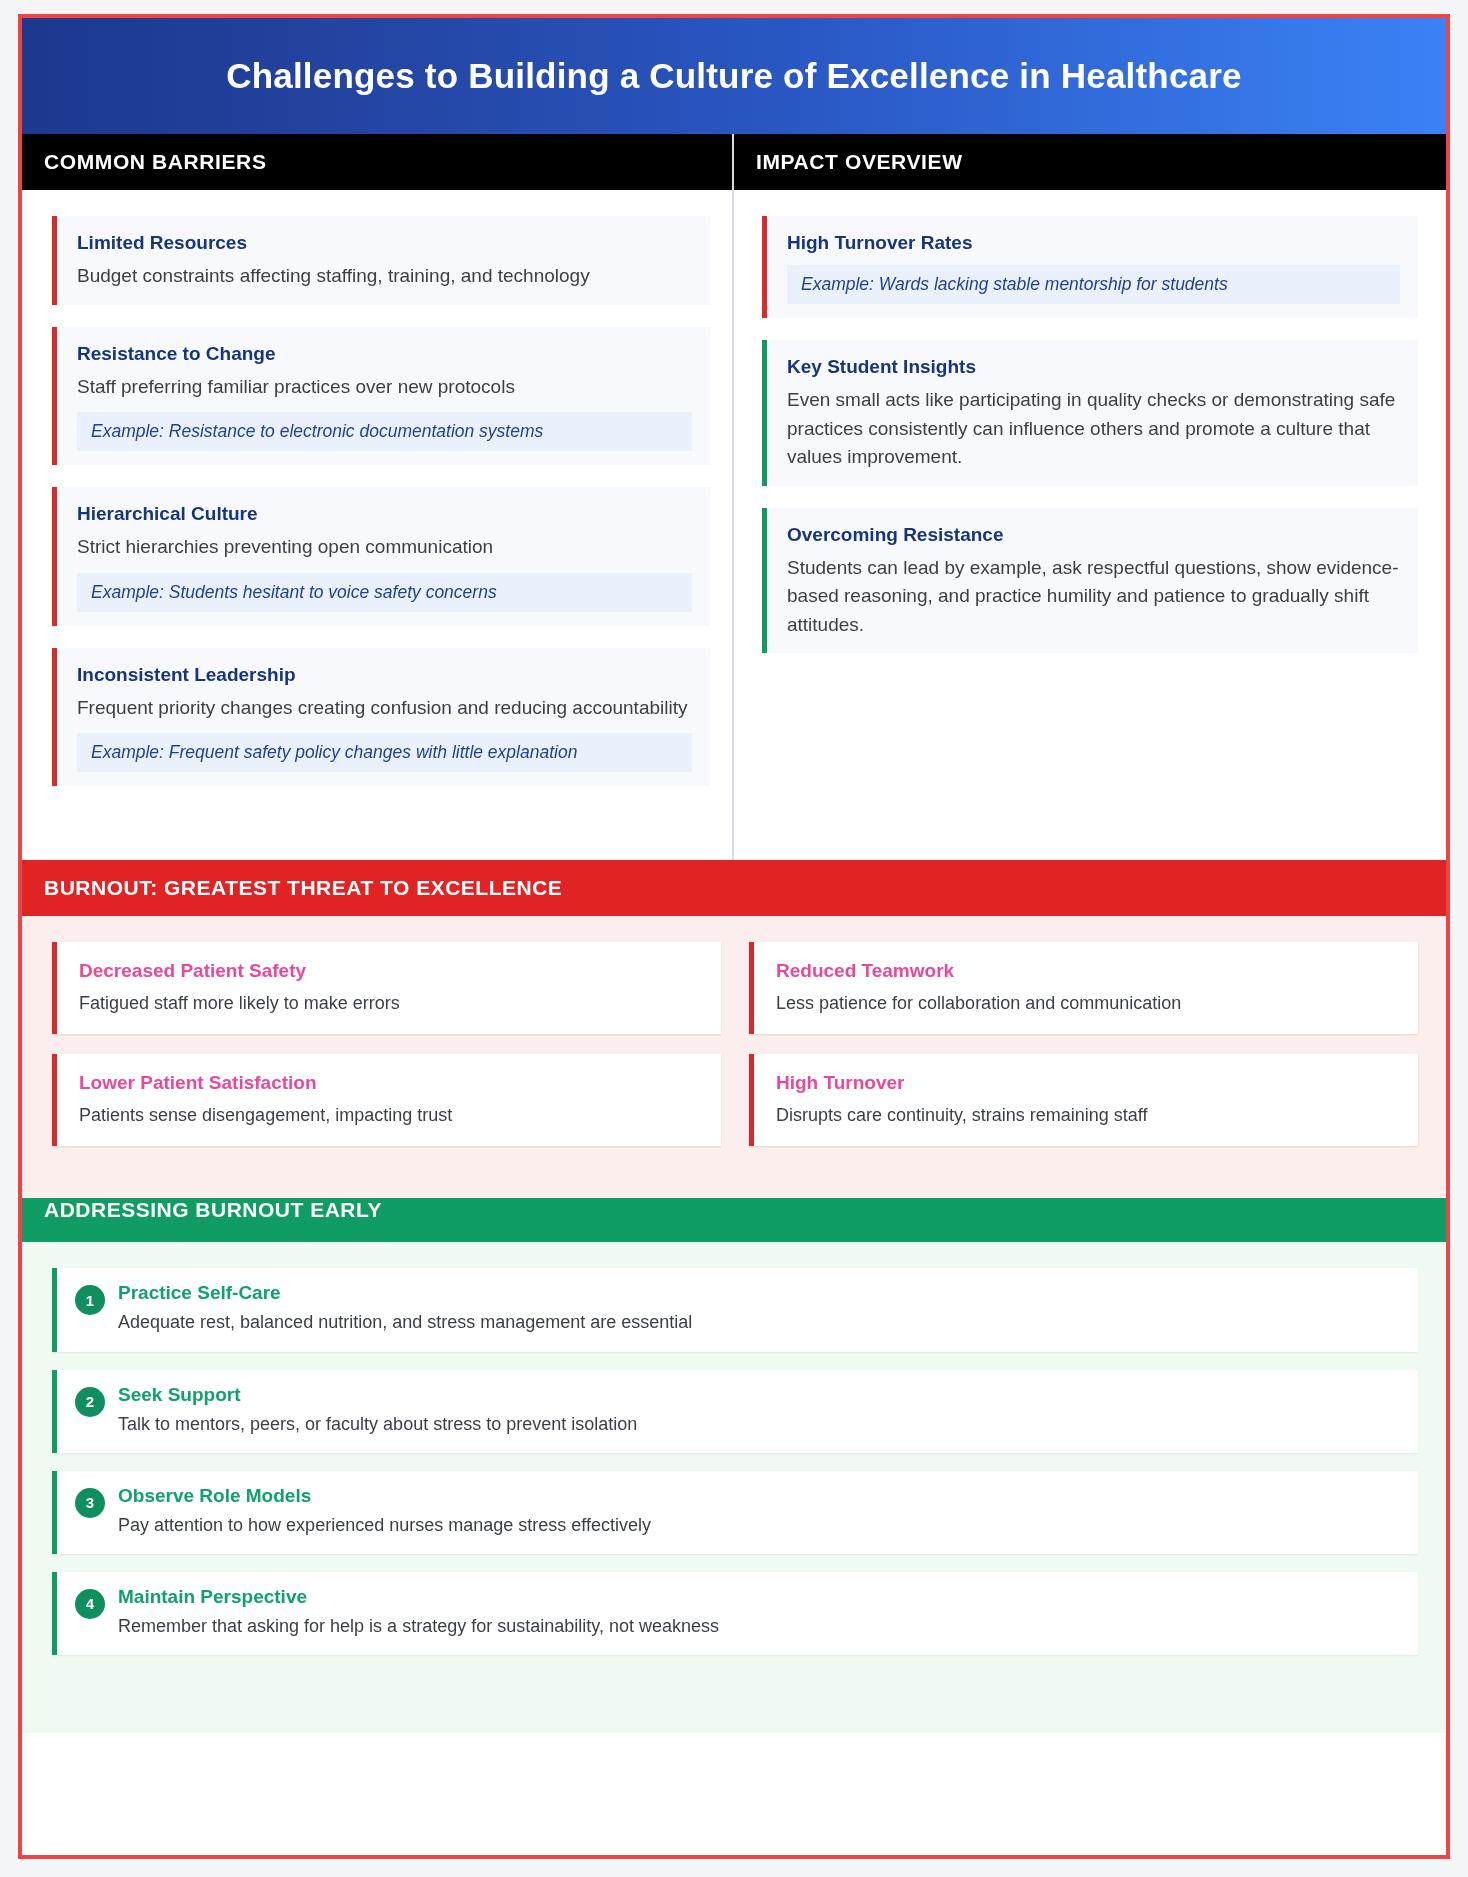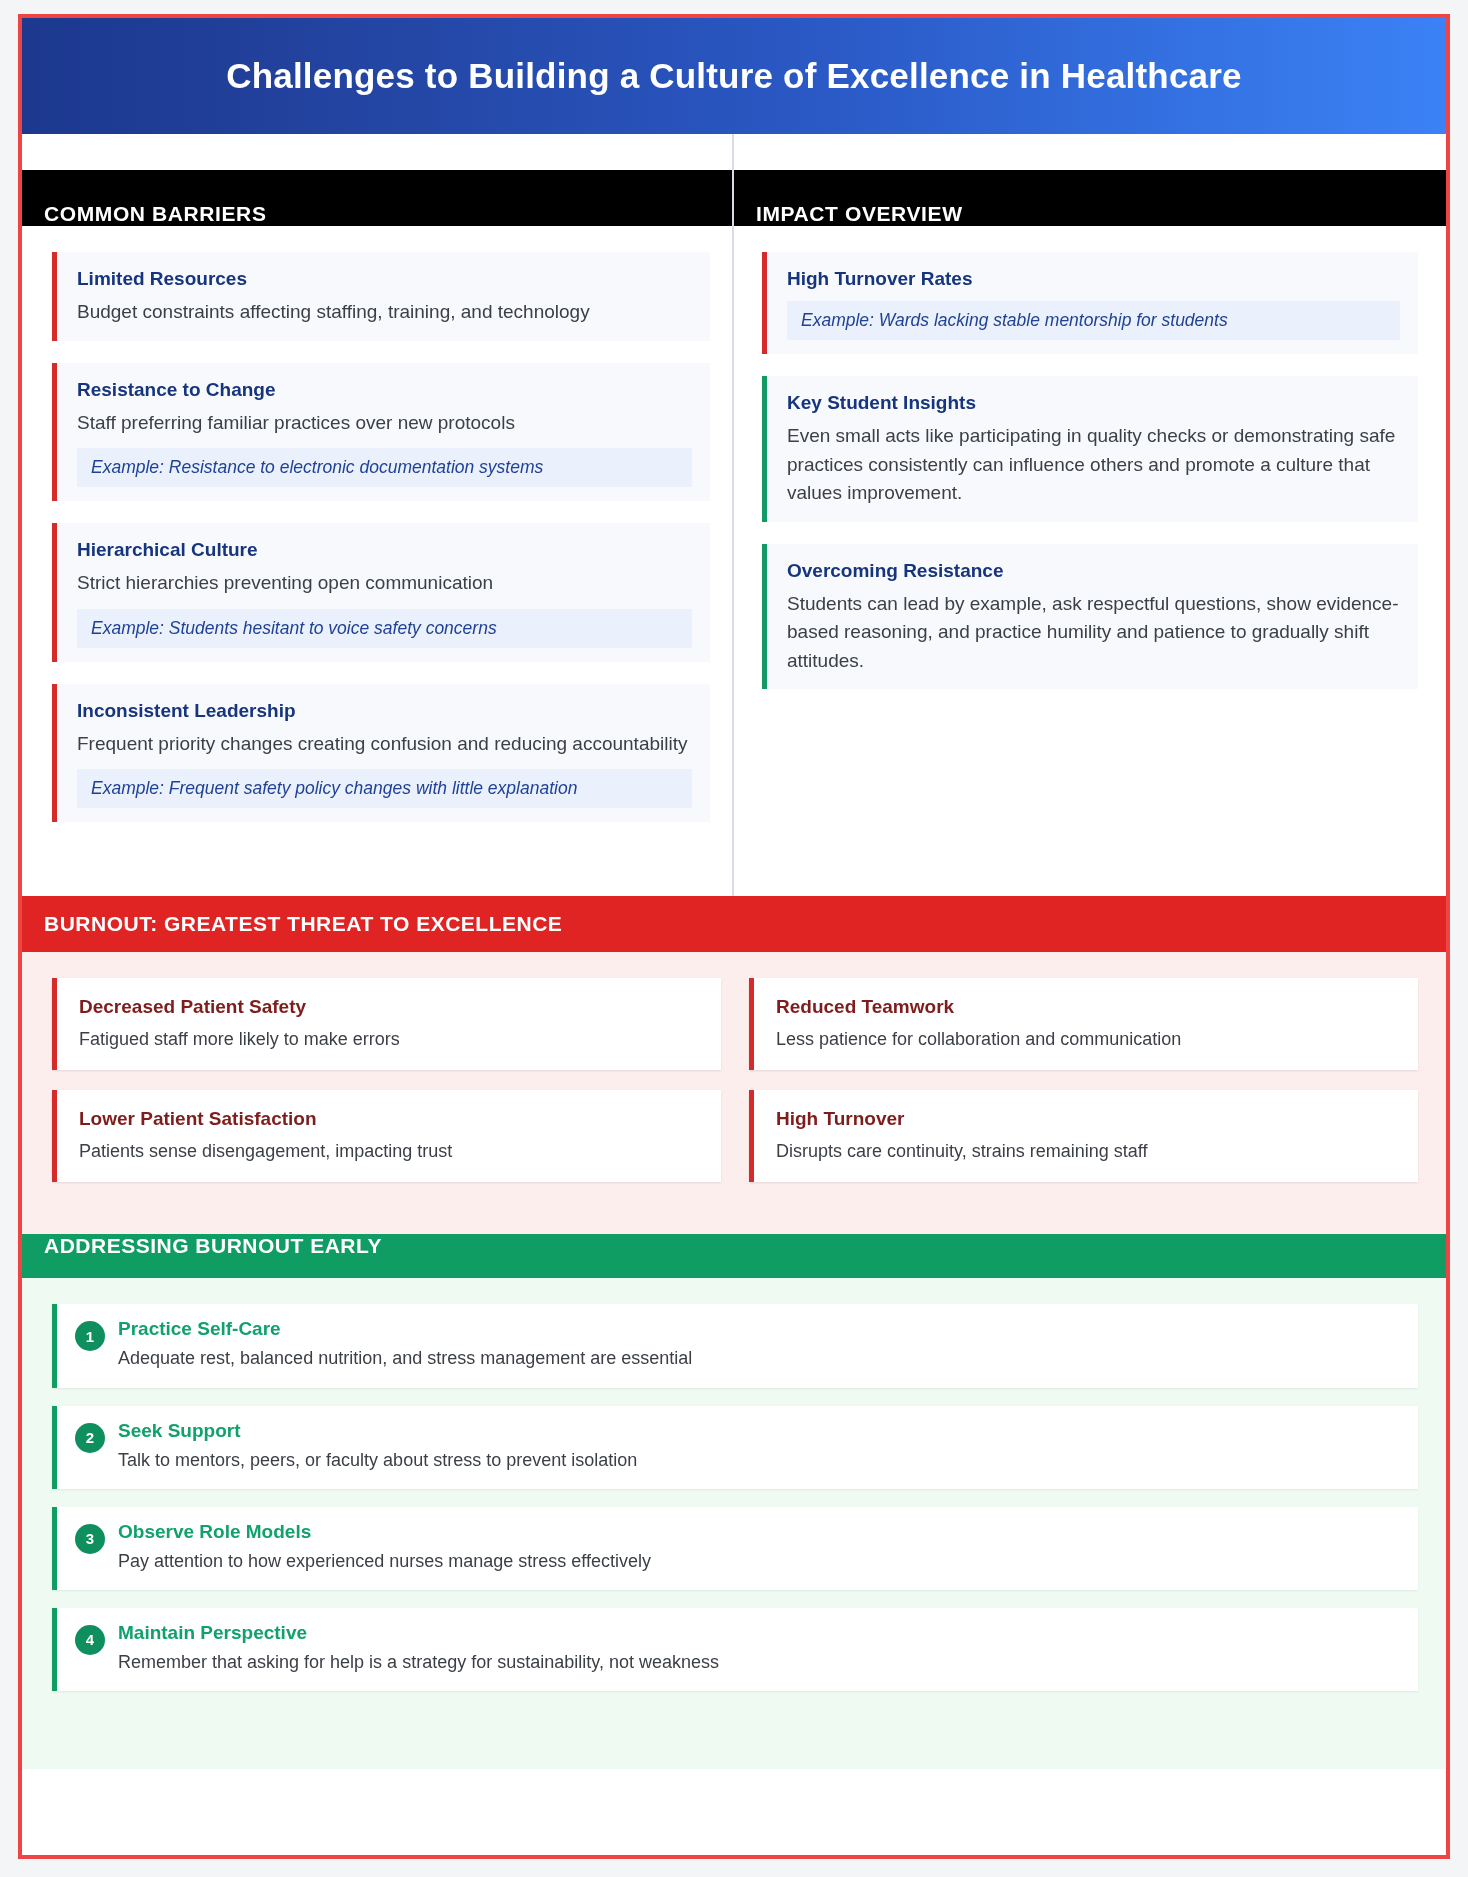--- a/index.html
+++ b/index.html
@@ -54,24 +54,23 @@
   }
   .col {
     width: 712px;
     box-sizing: border-box;
   }
   .col-left { border-right: 2px solid #d8dce3; }
   .col-head {
     background: #000000;
     height: 56px;
     display: flex;
-    align-items: flex-end;
+    align-items: center;
     padding-left: 22px;
     box-sizing: border-box;
-    margin-top: 36px;
   }
   .col-head-text {
     color: #ffffff;
     font-size: 21px;
     font-weight: bold;
     letter-spacing: 0.6px;
   }
   .col-body {
     padding: 26px 22px 34px 30px;
     box-sizing: border-box;
@@ -136,21 +135,21 @@
     row-gap: 20px;
   }
   .ecard {
     background: #ffffff;
     border-left: 5px solid #d52b2b;
     padding: 18px 18px 18px 22px;
     box-sizing: border-box;
     box-shadow: 0 1px 2px rgba(0,0,0,0.10);
   }
   .ecard-title {
-    color: #7f1d1d;
+    color: #ec4899;
     font-size: 19px;
     font-weight: bold;
     margin-bottom: 9px;
   }
   .ecard-desc {
     color: #3b3f46;
     font-size: 18px;
     line-height: 1.4;
   }
 

